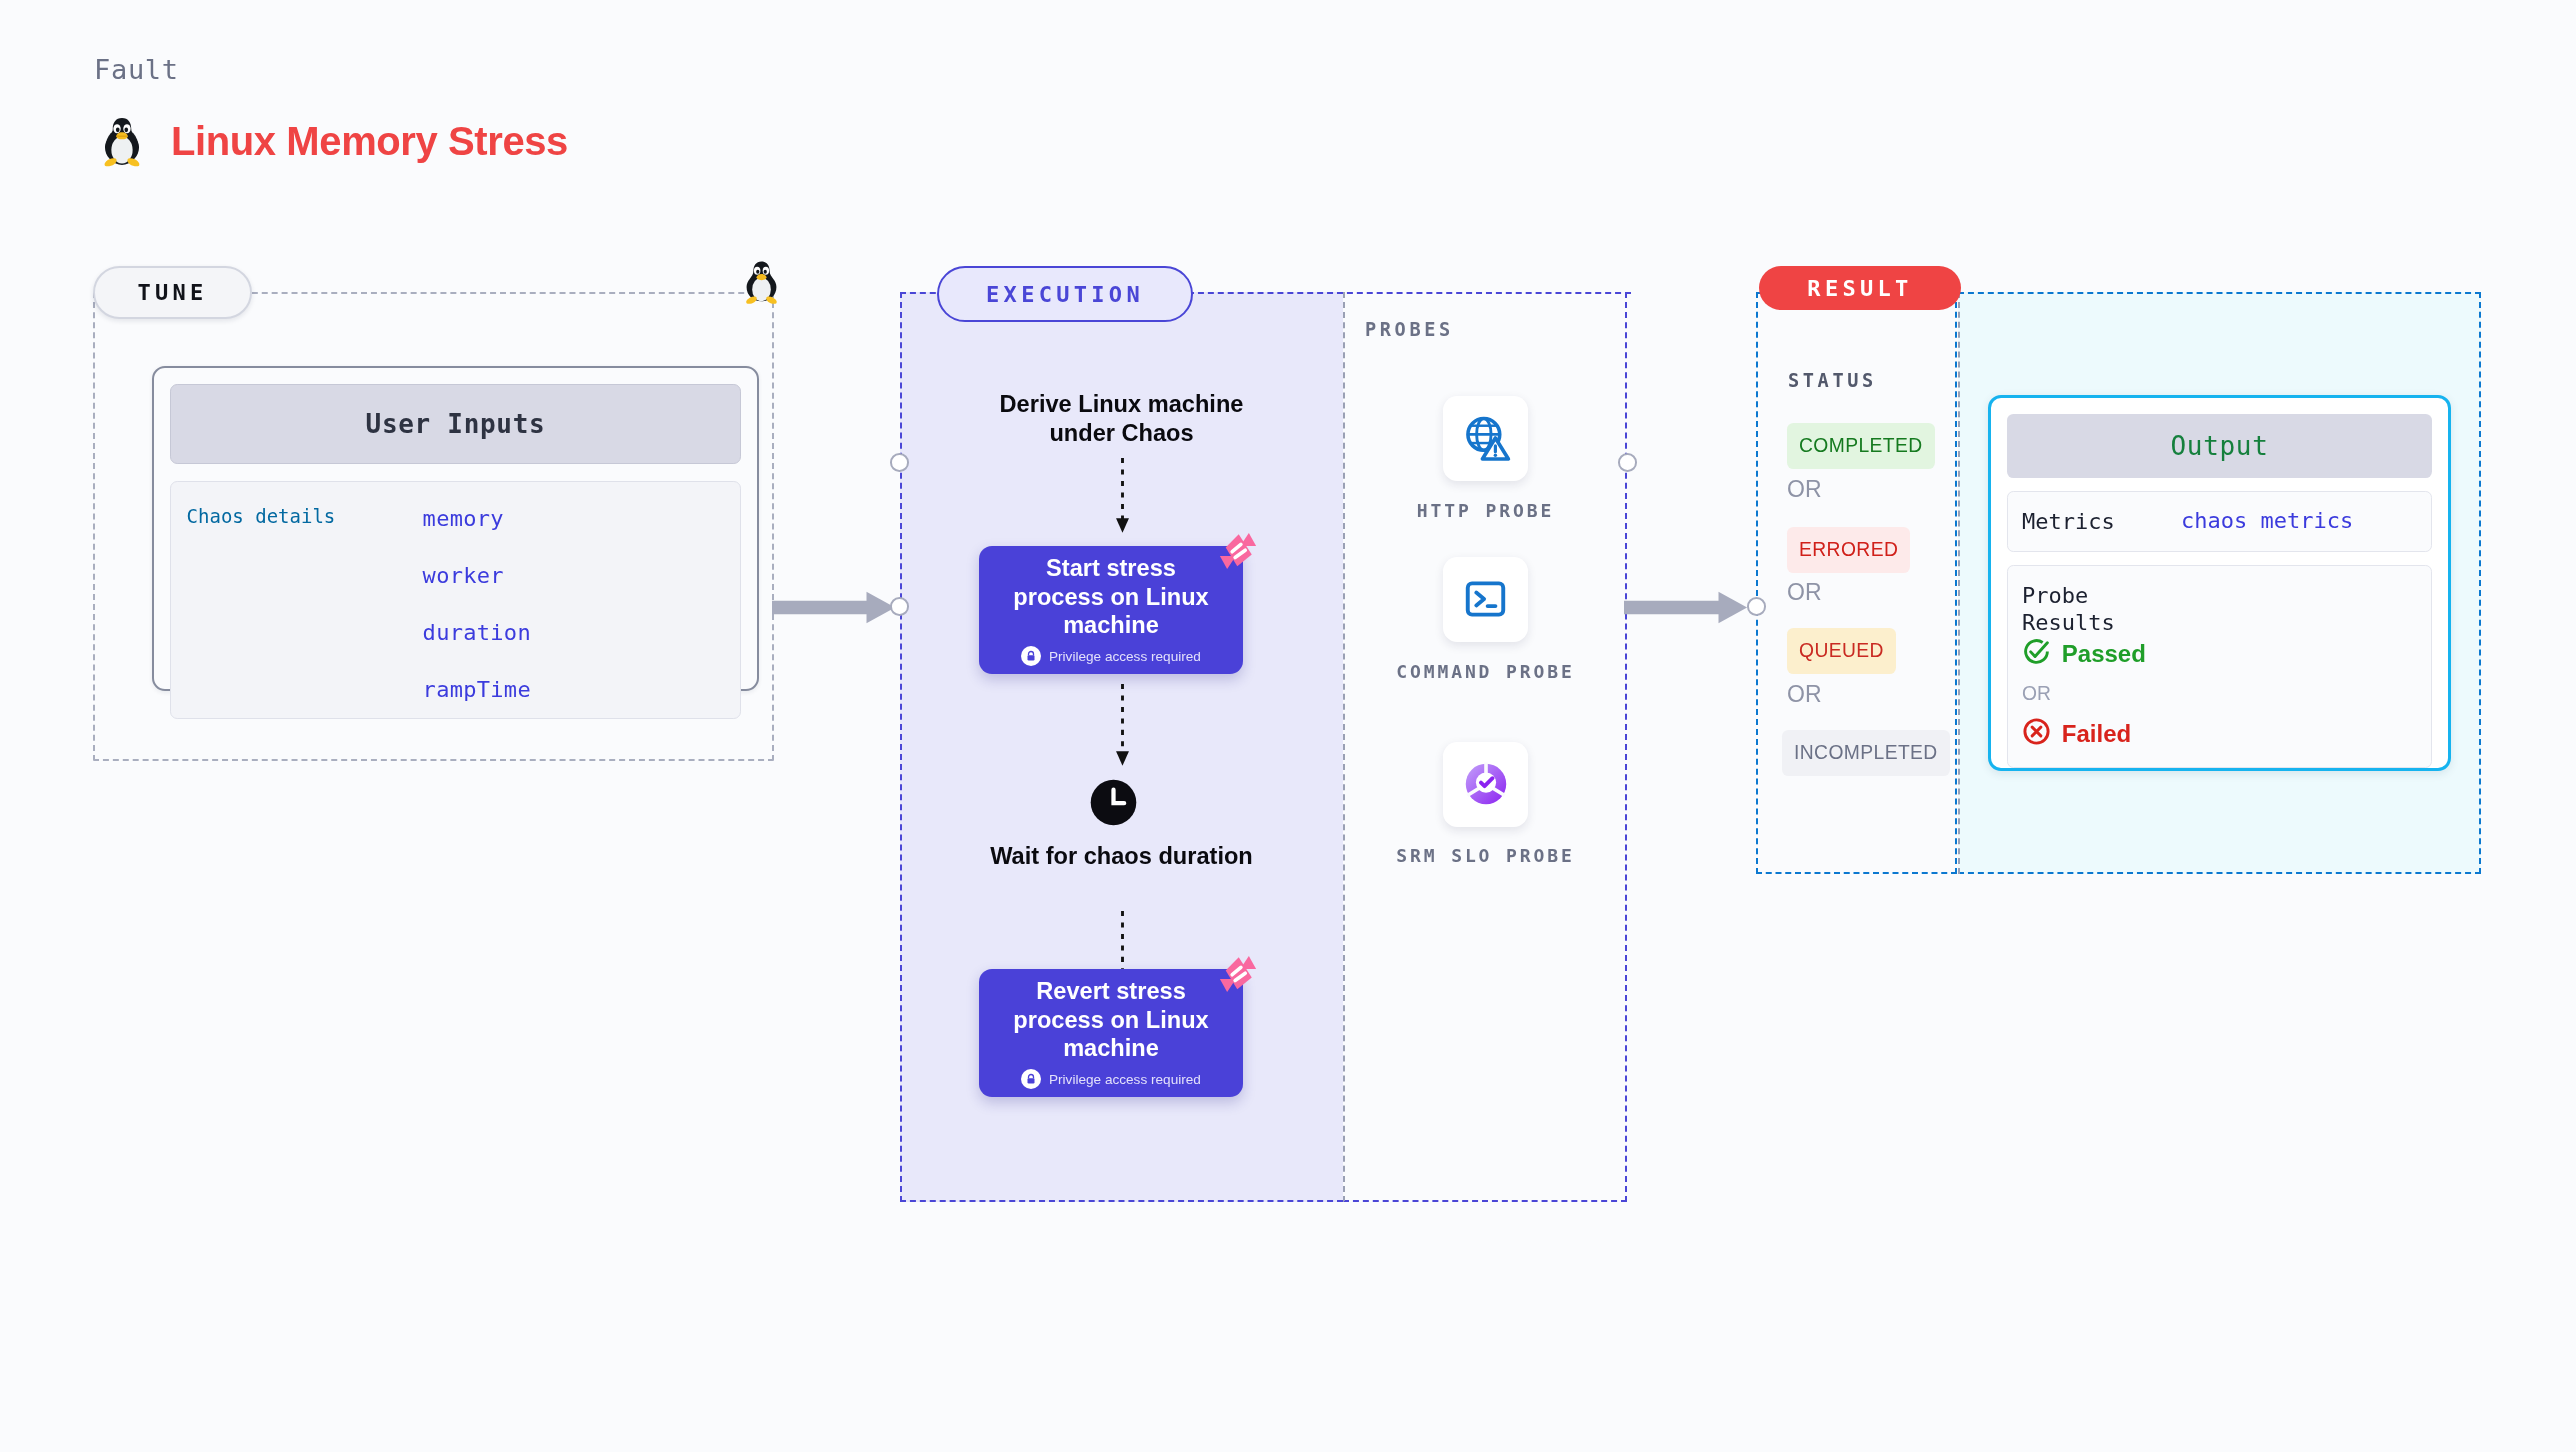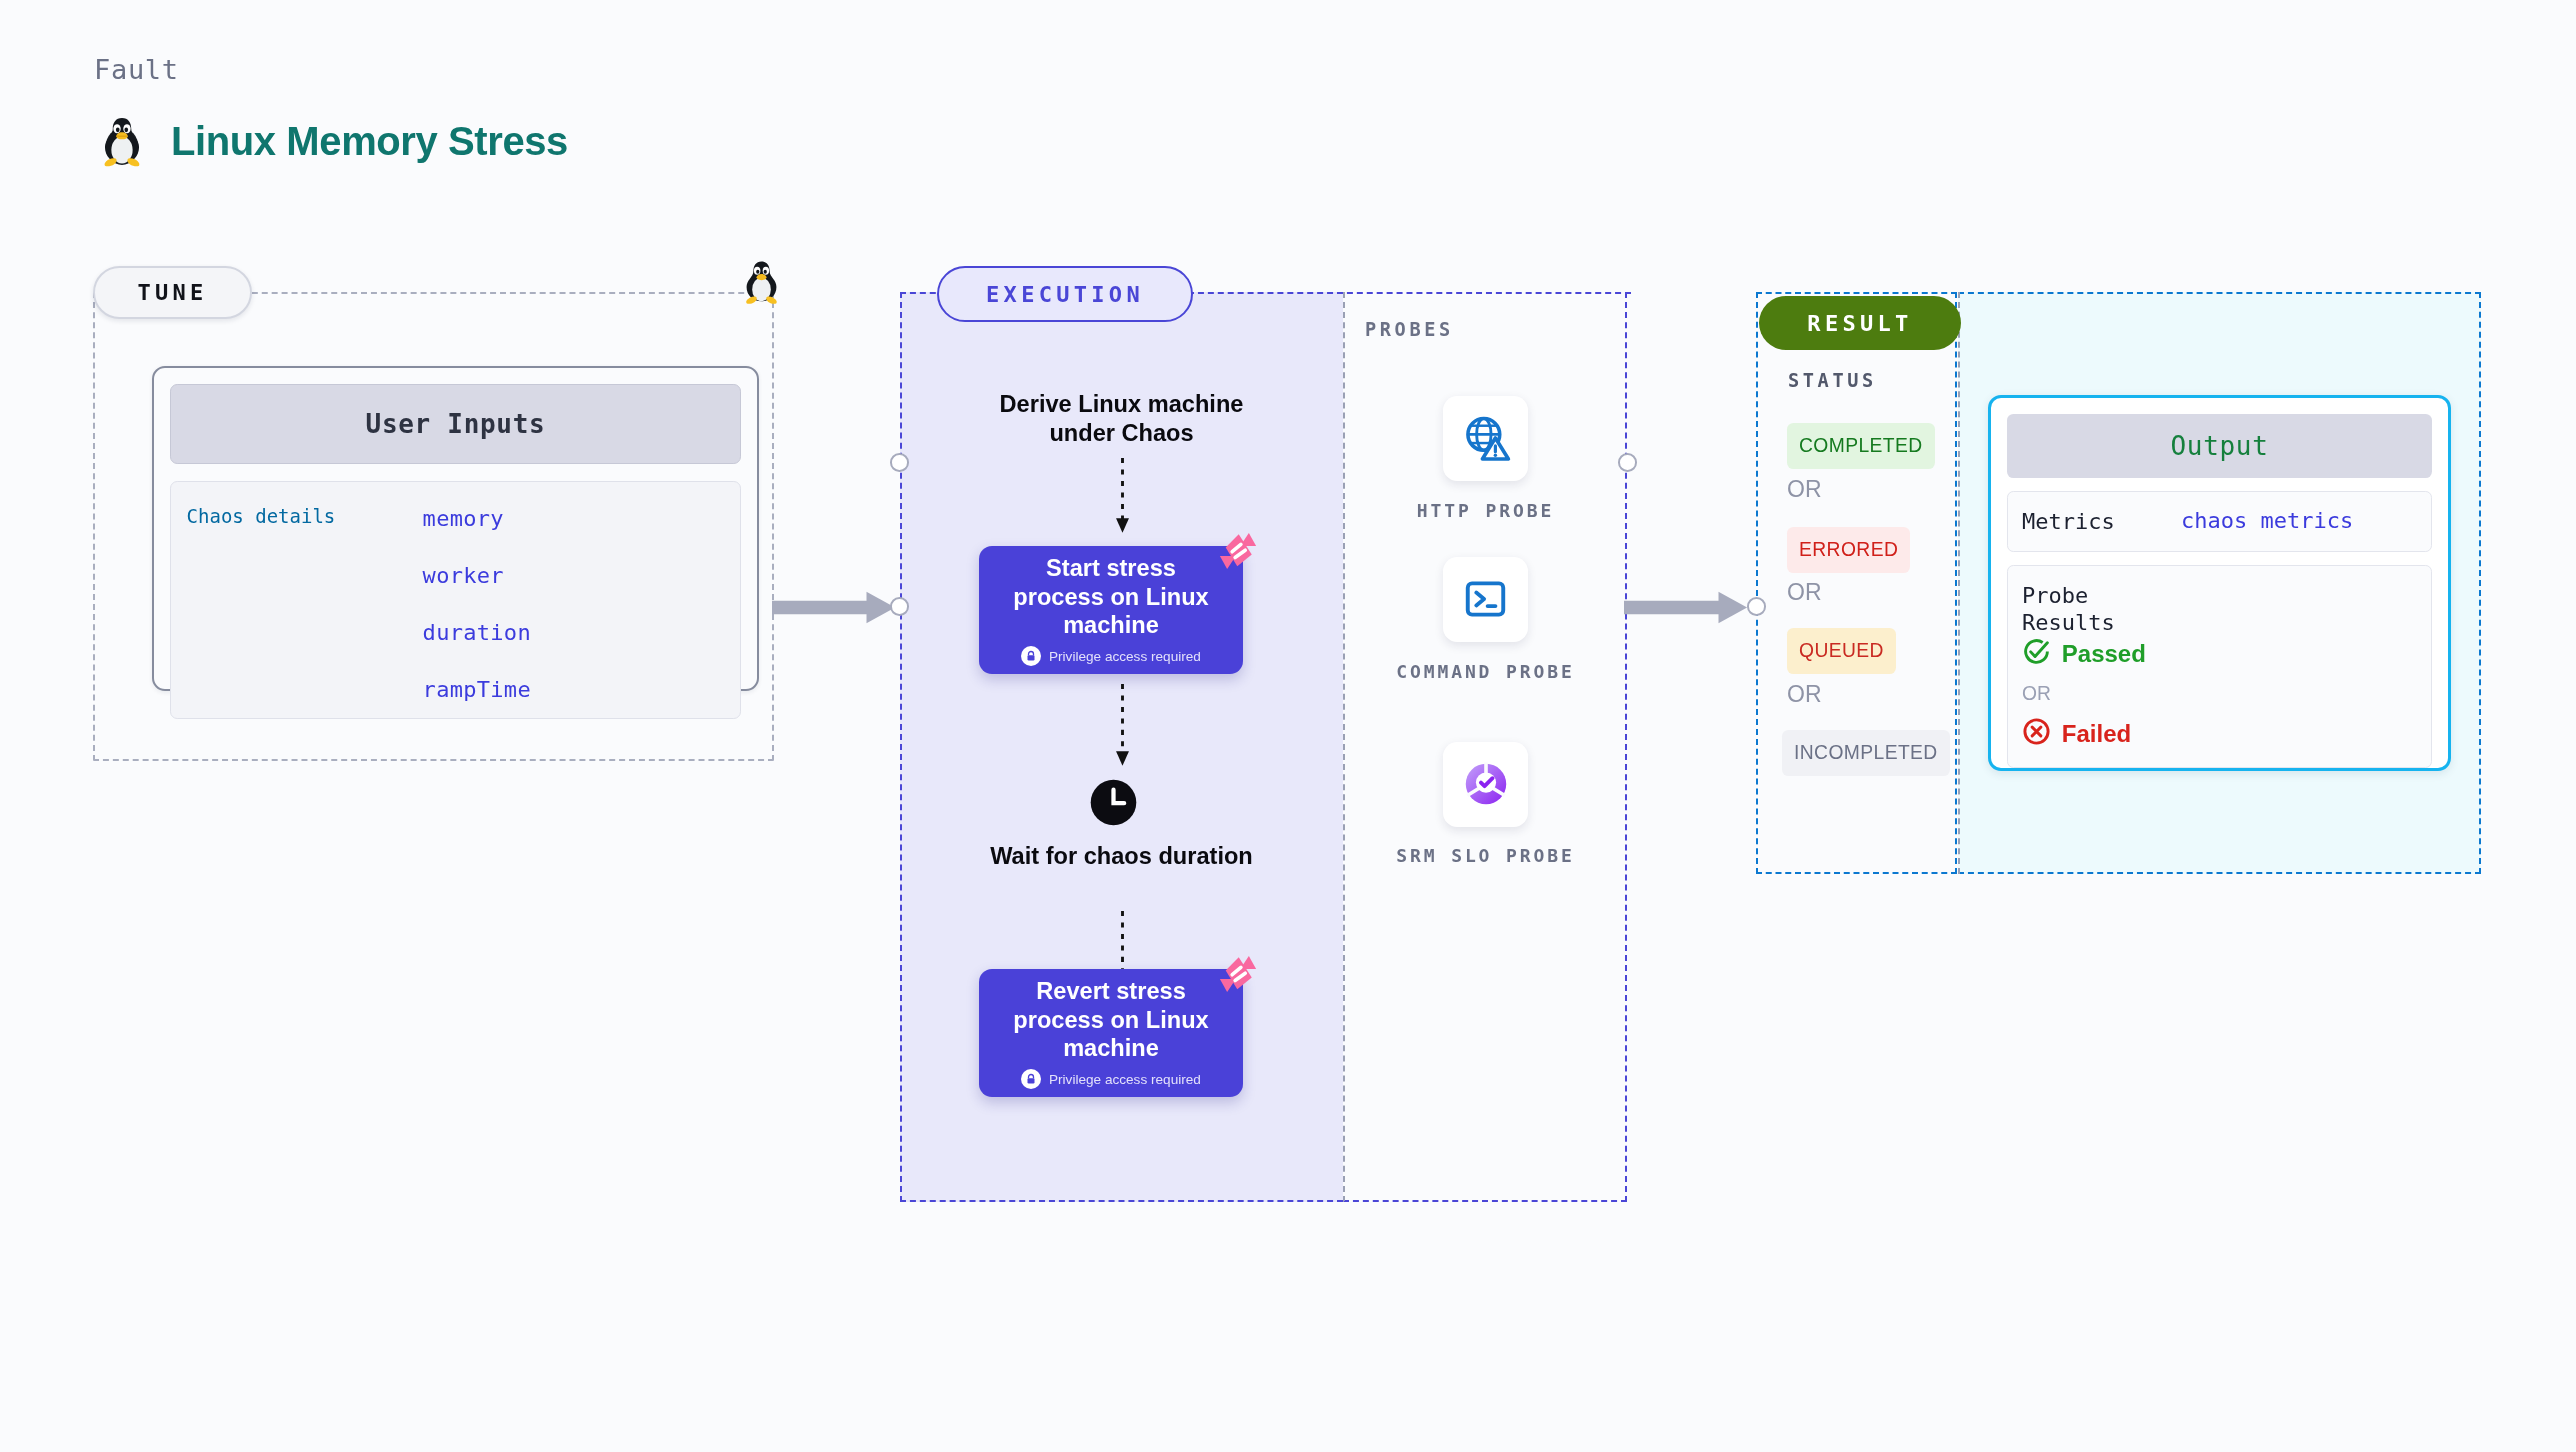--- a/index.html
+++ b/index.html
@@ -13,21 +13,21 @@
   .stage { position: relative; width: 2576px; height: 1452px; }
 
   
   .hdr-kicker {
     position: absolute; left: 94px; top: 54px;
     font-family: "DejaVu Sans Mono", monospace;
     font-size: 27px; color: #6b7186; letter-spacing: 0.7px;
   }
   .hdr-row { position: absolute; left: 100px; top: 115px; display: flex; align-items: center; gap: 27px; }
   .hdr-title {
-    font-size: 40px; font-weight: 700; color: #0f766e; letter-spacing: -0.4px;
+    font-size: 40px; font-weight: 700; color: #ef4444; letter-spacing: -0.4px;
   }
 
   
   .tux { display:block; }
 
   
   .badge {
     position: absolute; display: flex; align-items: center; justify-content: center;
     border-radius: 716px; font-family: "DejaVu Sans Mono", monospace;
     font-weight: 700; letter-spacing: 4.3px; z-index: 6;
@@ -36,22 +36,22 @@
     left: 93px; top: 266px; width: 159px; height: 53px;
     background: #f4f5f8; border: 2.1px solid #d3d6e0; color: #11131a;
     font-size: 22px; box-shadow: 0 2.1px 5px rgba(20,25,60,.10);
   }
   .badge-exec {
     left: 937px; top: 266px; width: 256px; height: 56px;
     background: #e8e8fc; border: 2.9px solid #4a46d6; color: #4a46d6;
     font-size: 22px;
   }
   .badge-result {
-    left: 1759px; top: 266px; width: 202px; height: 54px;
-    background: #4d7c0f; border: none; color: #ffffff; font-size: 22px; margin-top: 30px;
+    left: 1759px; top: 266px; width: 202px; height: 44px;
+    background: #ef4444; border: none; color: #ffffff; font-size: 22px;
   }
 
   .panel { position: absolute; }
 
   
   .tune-box {
     left: 93px; top: 292px; width: 681px; height: 469px;
     border: 2.1px dashed #a9aebf; background: transparent; border-radius: 1.4px;
   }
   

